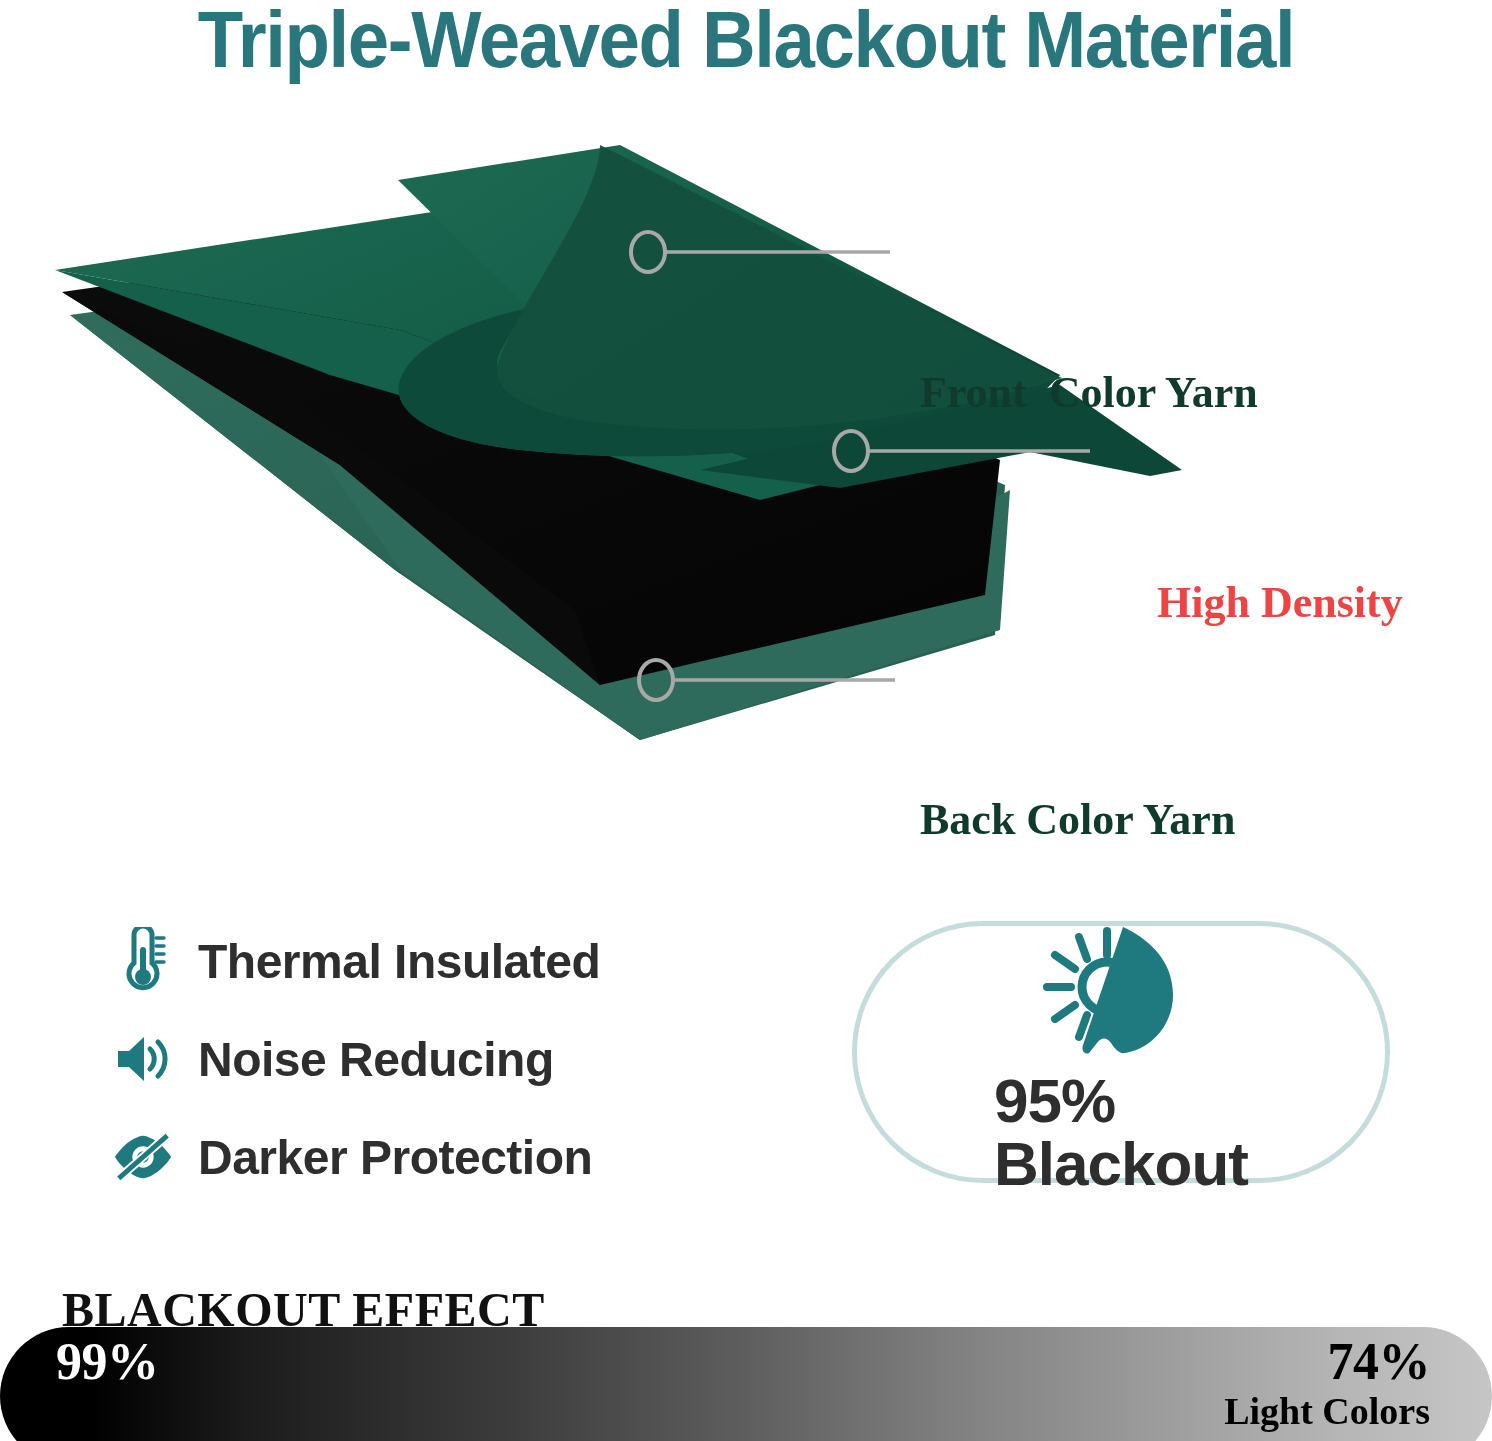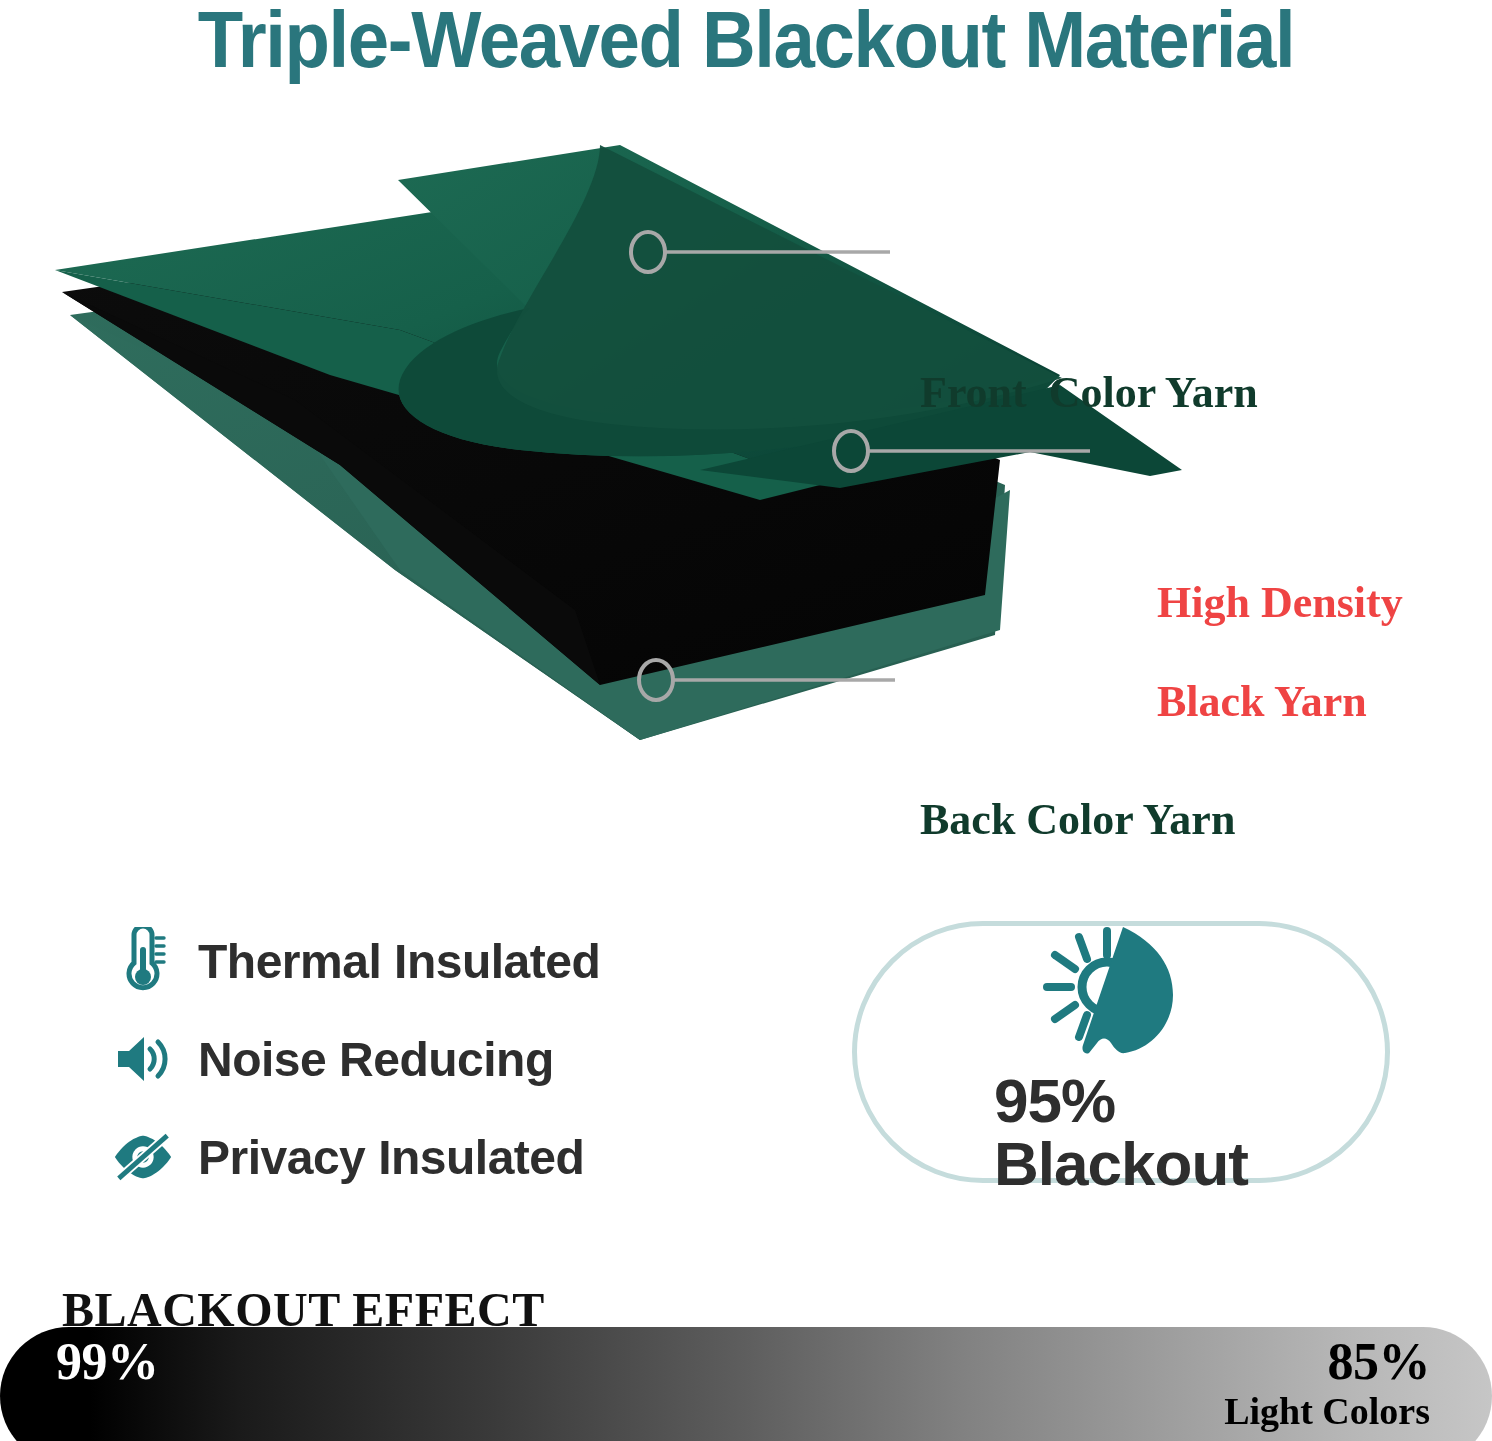--- a/index.html
+++ b/index.html
@@ -262,21 +262,20 @@
     <g>
       <ellipse cx="656" cy="540" rx="17" ry="20" fill="none" stroke="#a8a8a8" stroke-width="4"></ellipse>
       <line x1="674" y1="540" x2="895" y2="540" stroke="#a8a8a8" stroke-width="3.5"></line>
     </g>
   </svg>
 
   <div class="callout-label" id="label-front">Front  Color Yarn</div>
 
   <div class="callout-label" id="label-black">
     <span>High Density</span><br>
-    <span>Black Yarn</span>
   </div>
 
   <div class="callout-label" id="label-back">Back Color Yarn</div>
 </div>
 
 <div id="feature-list">
 
   <div class="feature-row">
     <span class="feature-icon">
       <svg width="50" height="68" viewBox="0 0 50 68" xmlns="http://www.w3.org/2000/svg">
@@ -308,21 +307,21 @@
   <div class="feature-row">
     <span class="feature-icon">
       <svg width="64" height="52" viewBox="0 0 64 52" xmlns="http://www.w3.org/2000/svg">
         <path d="M3 26 C14 9 28 4 32 4 C36 4 50 9 61 26 C50 43 36 48 32 48 C28 48 14 43 3 26 Z" fill="#1f7a80"></path>
         <circle cx="32" cy="26" r="11" fill="#ffffff"></circle>
         <circle cx="32" cy="26" r="6" fill="#1f7a80"></circle>
         <line x1="7" y1="48" x2="57" y2="4" stroke="#ffffff" stroke-width="9"></line>
         <line x1="7" y1="48" x2="57" y2="4" stroke="#1f7a80" stroke-width="5"></line>
       </svg>
     </span>
-    <span class="feature-text">Privacy Insulated</span>
+    <span class="feature-text">Darker Protection</span>
   </div>
 </div>
 
 <div id="blackout-badge">
   <span id="badge-icon">
     <svg width="160" height="160" viewBox="0 0 160 160" xmlns="http://www.w3.org/2000/svg">
       <g stroke="#1f7a80" stroke-width="8" stroke-linecap="round">
         <line x1="20" y1="78" x2="44" y2="78"></line>
         <line x1="28" y1="46" x2="48" y2="60"></line>
         <line x1="28" y1="110" x2="48" y2="96"></line>
@@ -349,15 +348,15 @@
 
 <div id="effect-heading">BLACKOUT EFFECT</div>
 
 <div id="gradient-bar"></div>
 
 <div class="bar-block" id="bar-left">
   <span class="bar-pct">99%</span>
 </div>
 
 <div class="bar-block" id="bar-right">
-  <span class="bar-pct">85%</span>
+  <span class="bar-pct">74%</span>
   <span class="bar-sub">Light Colors</span>
 </div>
 
 </body></html>

